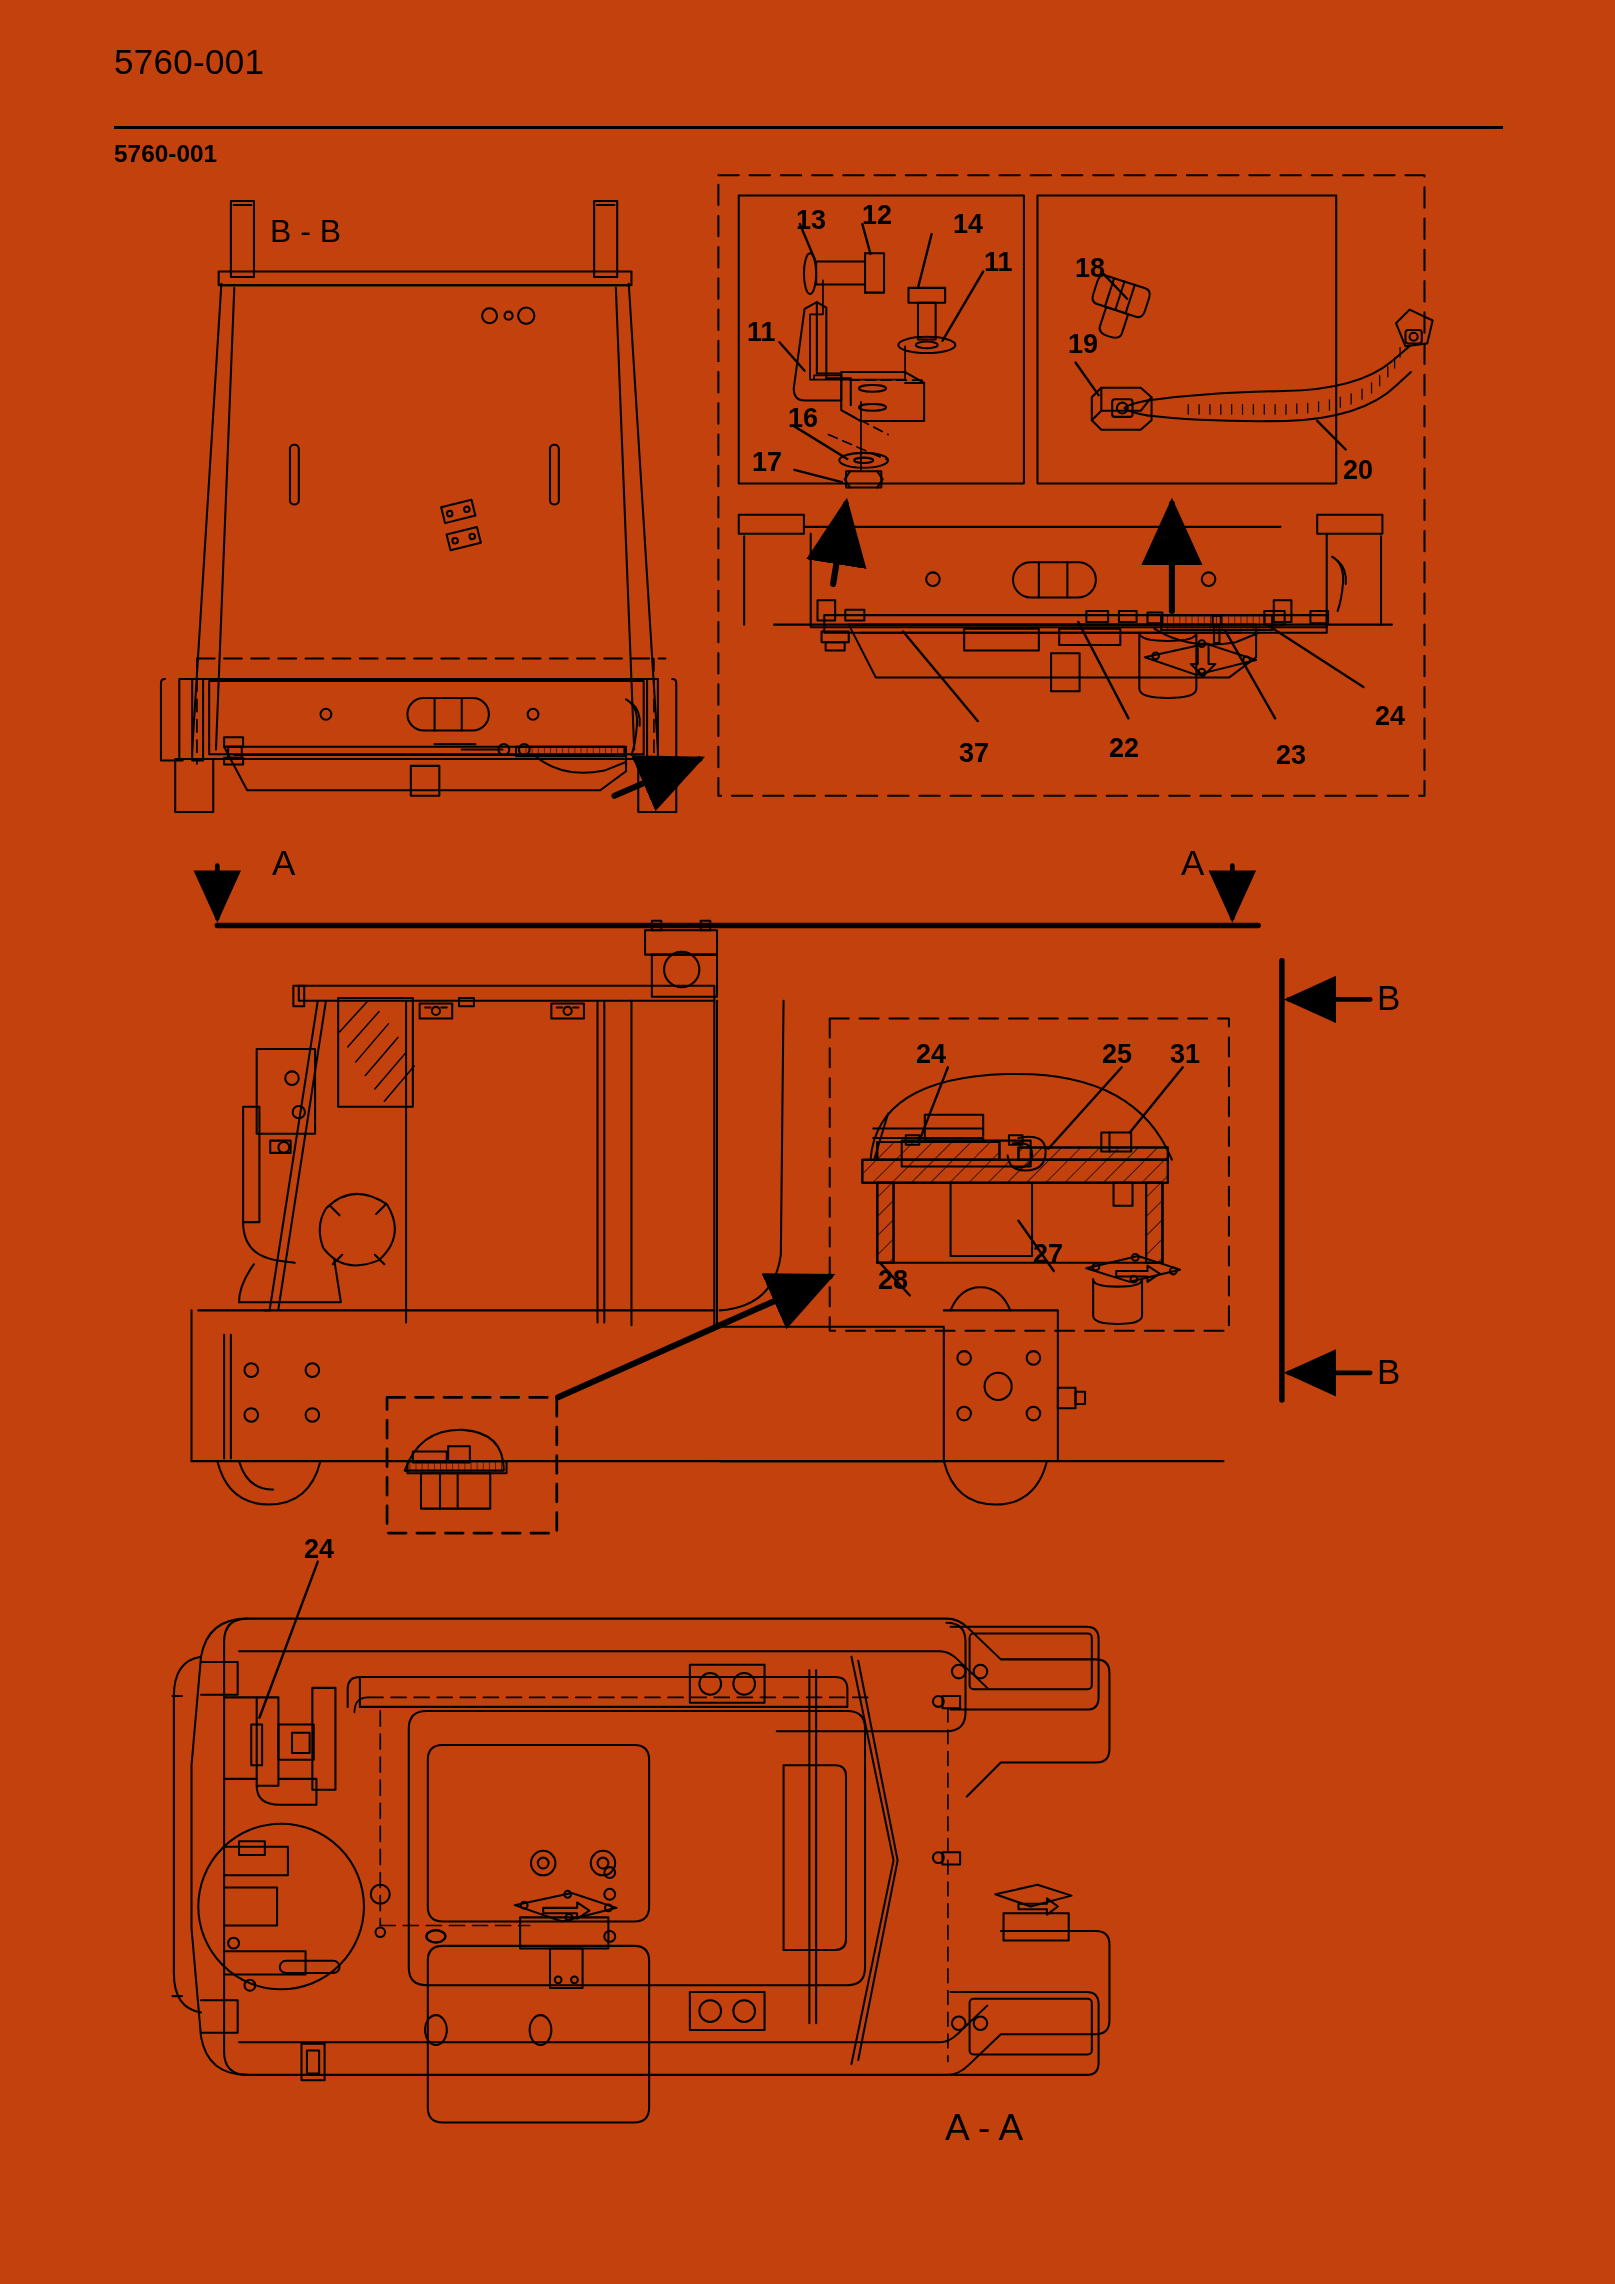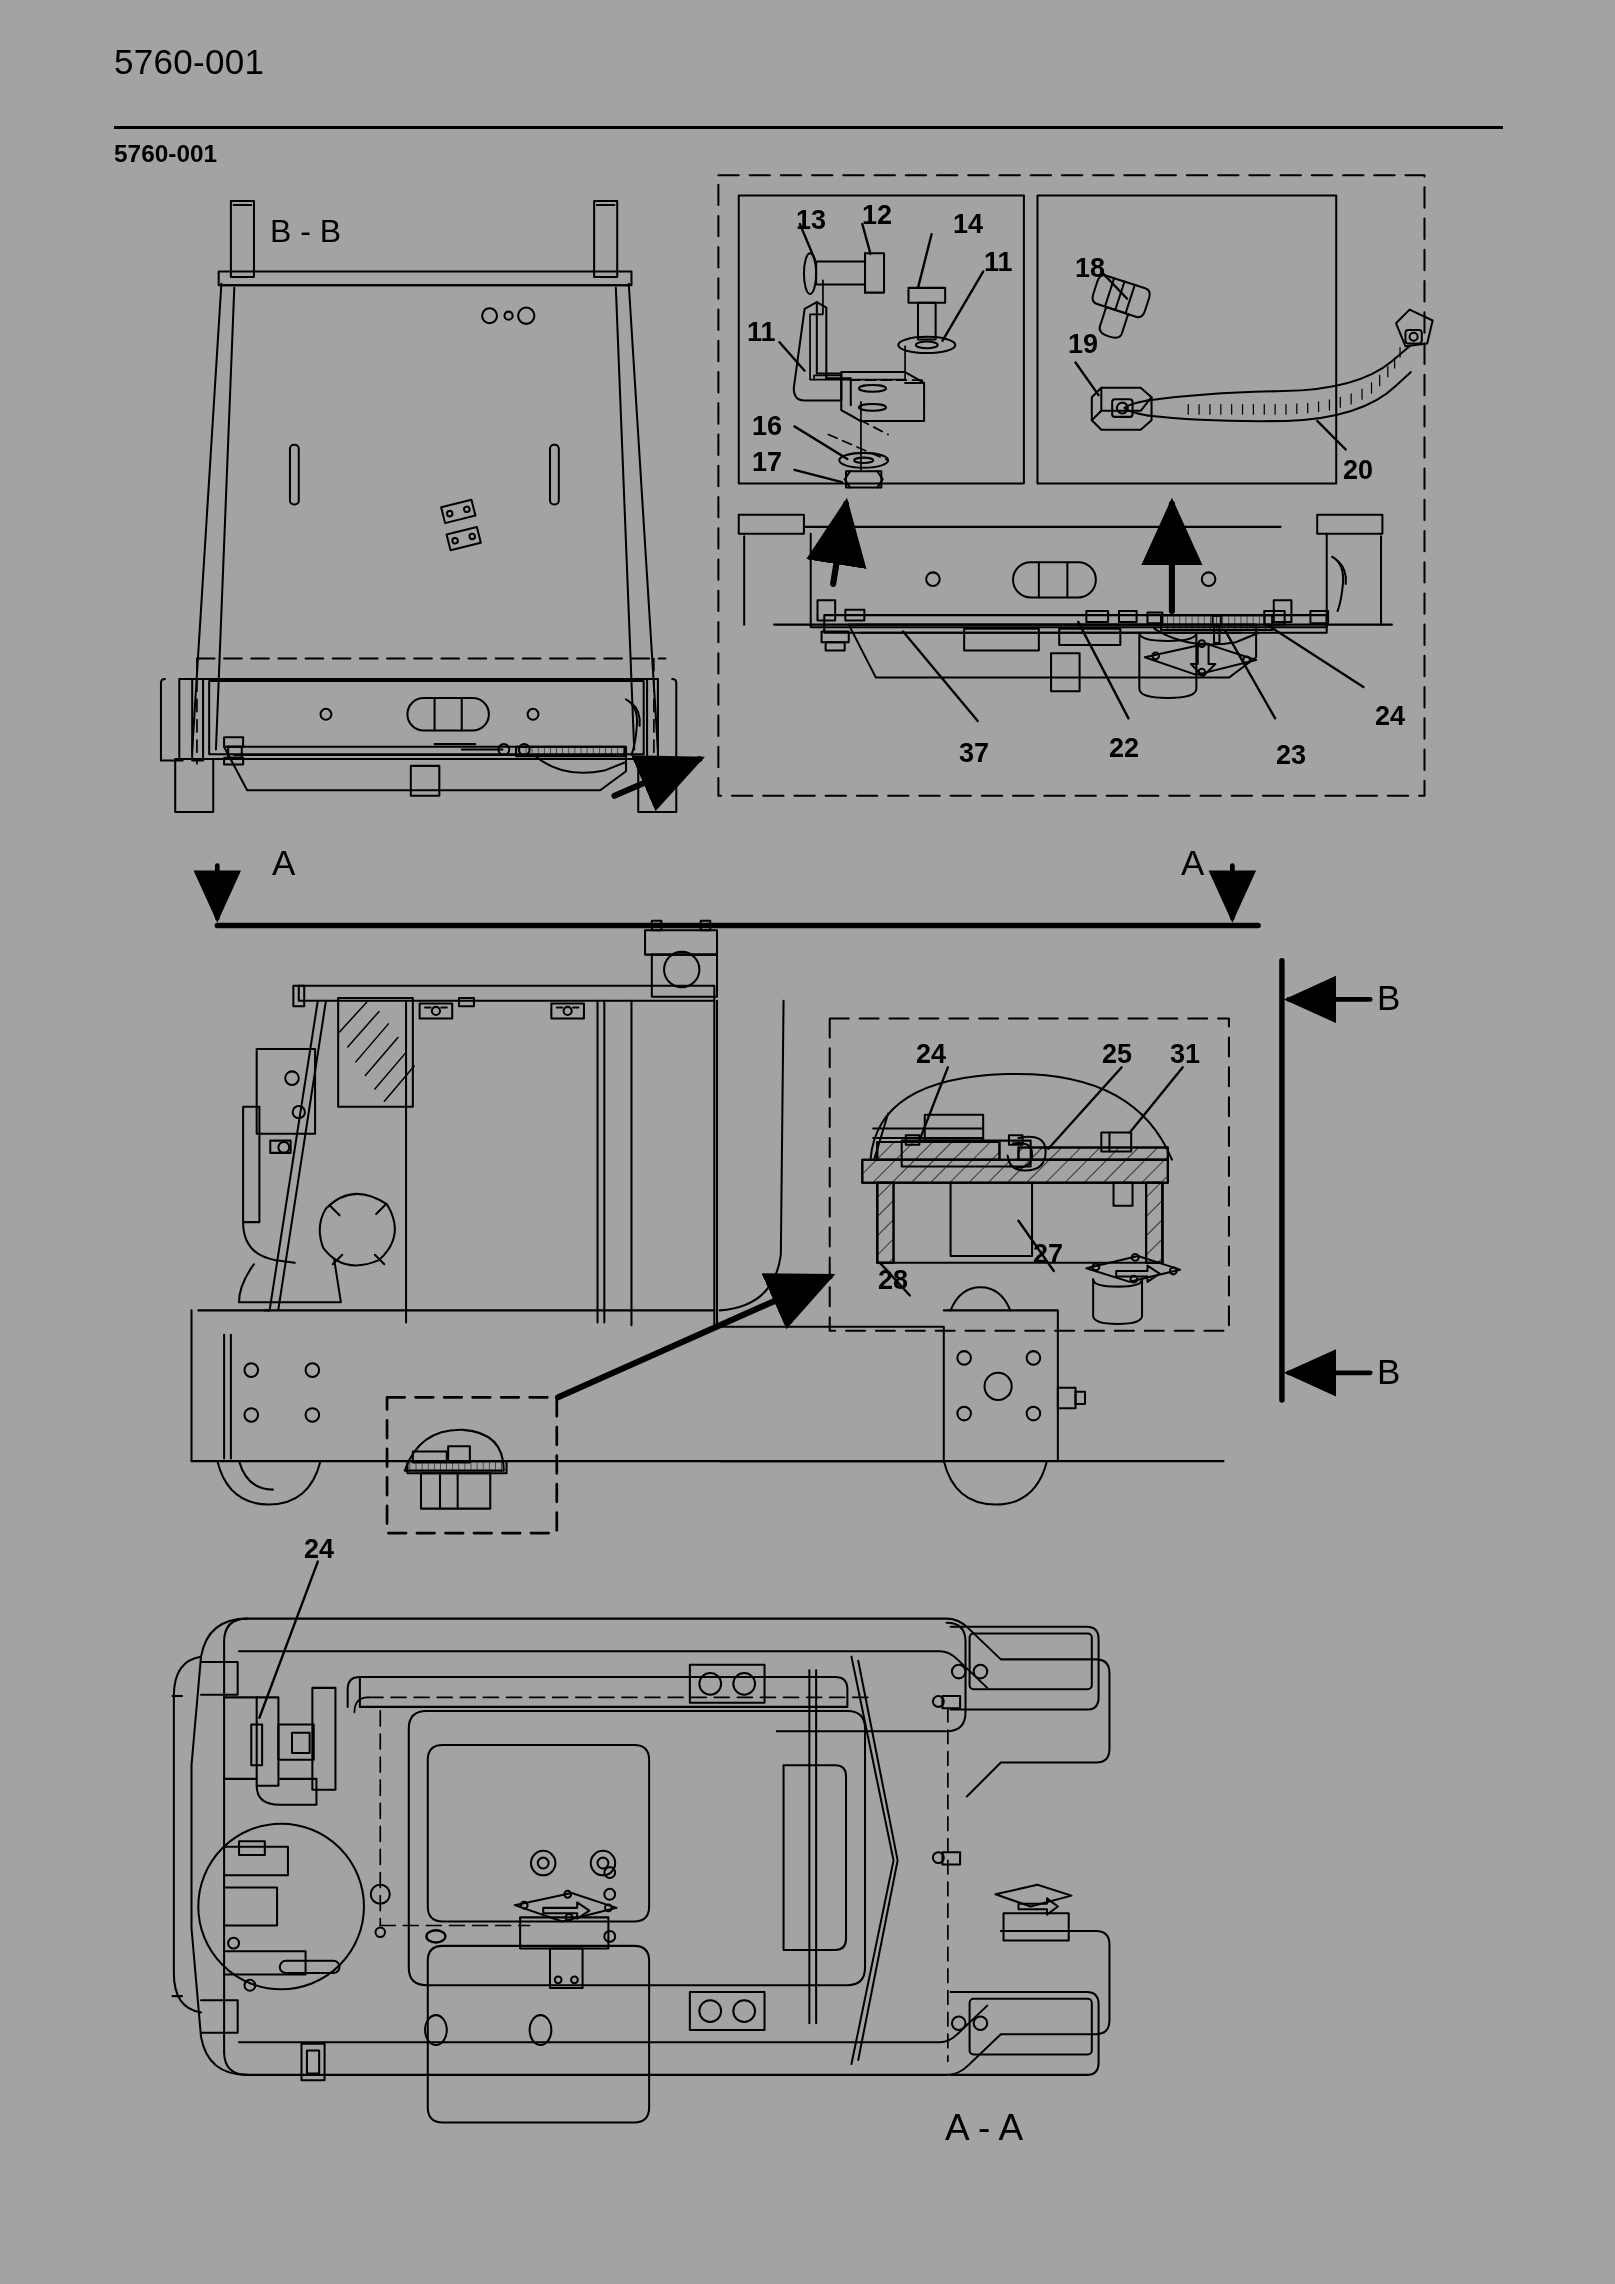--- a/index.html
+++ b/index.html
@@ -9,21 +9,21 @@
     background: #ffffff;
   }
   body {
     font-family: "Liberation Sans", sans-serif;
     color: #000000;
   }
   #page {
     position: relative;
     width: 1616px;
     height: 2284px;
-    background: #a3a3a3;
+    background: #c2410c;
     overflow: hidden;
   }
 
   
   #header-partno {
     position: absolute;
     left: 114px;
     top: 42px;
     font-size: 35px;
     font-weight: 400;
@@ -638,21 +638,21 @@
   <div class="sectionletter" style="left:1377px; top:980px;">B</div>
 
   <div class="sectionletter" style="left:1377px; top:1354px;">B</div>
 
   <div id="callout-layer">
       <div class="callout" style="left: 796px; top: 207px;">13</div>
       <div class="callout" style="left: 862px; top: 202px;">12</div>
       <div class="callout" style="left: 953px; top: 211px;">14</div>
       <div class="callout" style="left: 984px; top: 249px;">11</div>
       <div class="callout" style="left: 747px; top: 319px;">11</div>
-      <div class="callout" style="left: 752px; top: 405px; margin-top: 8px;">16</div>
+      <div class="callout" style="left: 788px; top: 405px;">16</div>
       <div class="callout" style="left: 752px; top: 449px;">17</div>
       <div class="callout" style="left: 1075px; top: 255px;">18</div>
       <div class="callout" style="left: 1068px; top: 331px;">19</div>
       <div class="callout" style="left: 1343px; top: 457px;">20</div>
       <div class="callout" style="left: 959px; top: 740px;">37</div>
       <div class="callout" style="left: 1109px; top: 735px;">22</div>
       <div class="callout" style="left: 1276px; top: 742px;">23</div>
       <div class="callout" style="left: 1375px; top: 703px;">24</div>
       <div class="callout" style="left: 916px; top: 1041px;">24</div>
       <div class="callout" style="left: 1102px; top: 1041px;">25</div>

